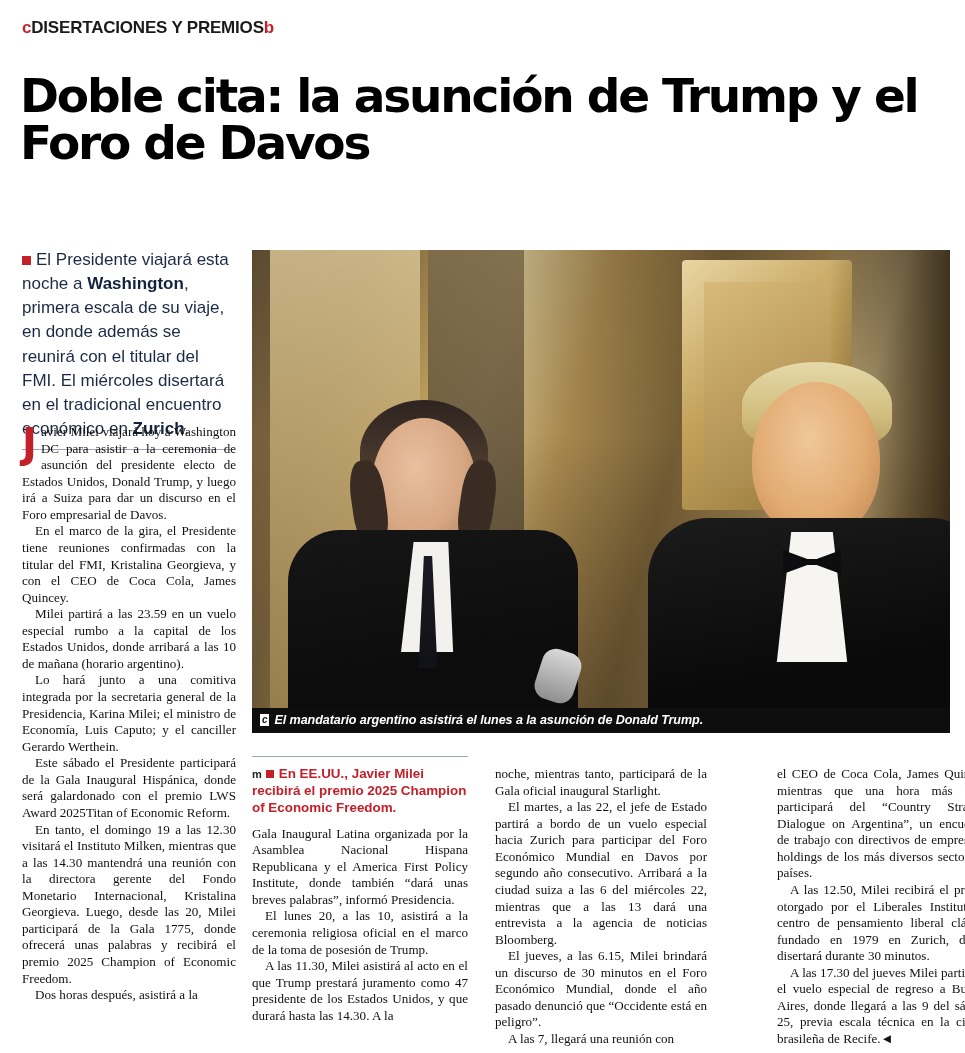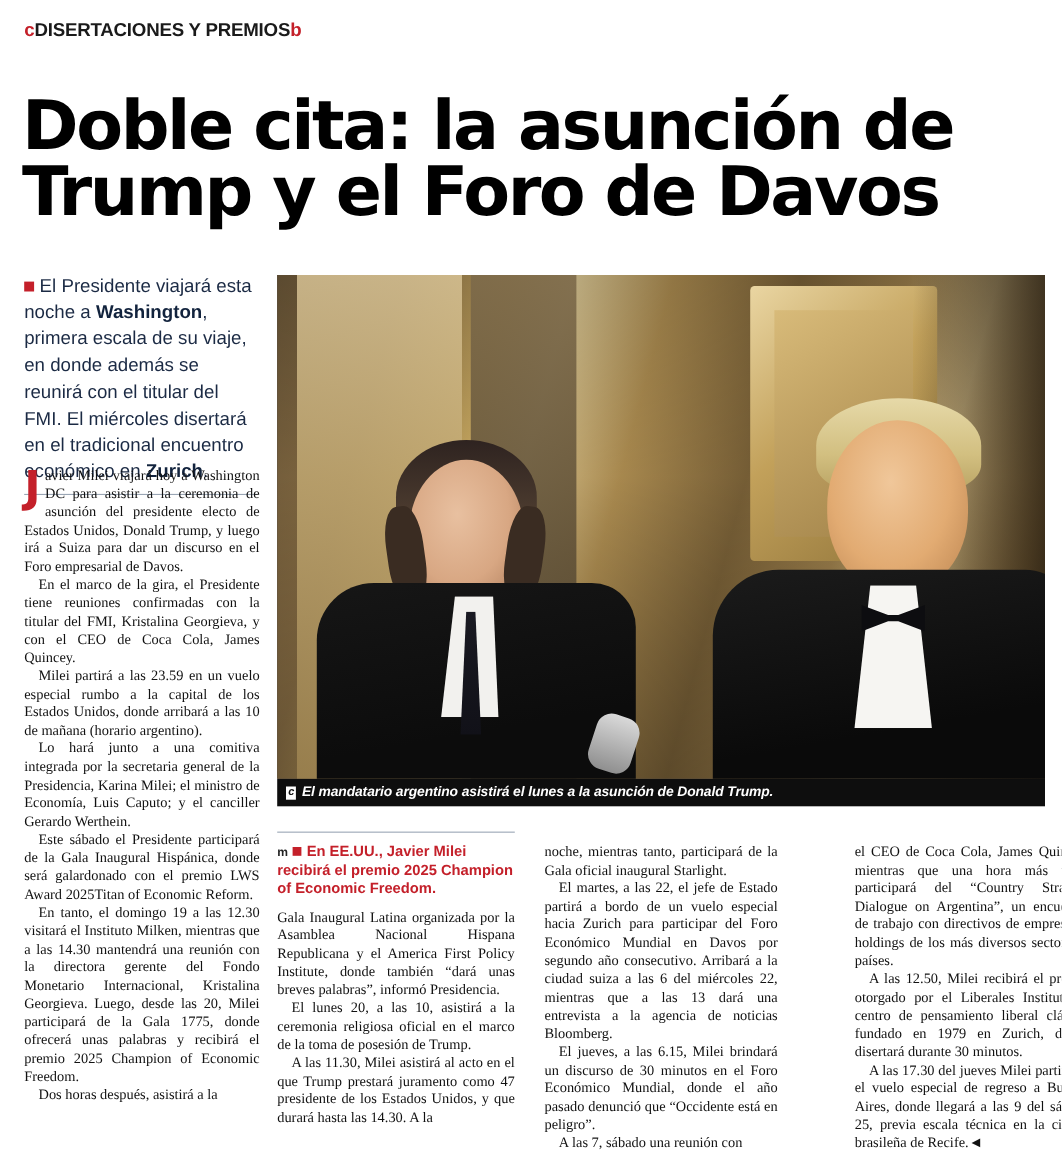--- a/index.html
+++ b/index.html
@@ -43,21 +43,21 @@
   }
 
   
   .headline {
     position: absolute;
     top: 42px;
     left: 20px;
     width: 930px;
     font-family: "DejaVu Sans", sans-serif;
     font-weight: bold;
-    font-size: 62px;
+    font-size: 47px;
     line-height: 0.98;
     letter-spacing: -2.2px;
     color: #000000;
   }
 
   
   .lead-wrap {
     position: absolute;
     top: 248px;
     left: 22px;
@@ -383,21 +383,21 @@
         <p>El lunes 20, a las 10, asistirá a la ceremonia religiosa oficial en el marco de la toma de posesión de Trump.</p>
         <p>A las 11.30, Milei asistirá al acto en el que Trump prestará juramento como 47 presidente de los Estados Unidos, y que durará hasta las 14.30. A la</p>
       </div>
   </div>
 
   <div class="col" id="col3">
     <div id="col3-body">
         <p class="first">noche, mientras tanto, participará de la Gala oficial inaugural Starlight.</p>
         <p>El martes, a las 22, el jefe de Estado partirá a bordo de un vuelo especial hacia Zurich para participar del Foro Económico Mundial en Davos por segundo año consecutivo. Arribará a la ciudad suiza a las 6 del miércoles 22, mientras que a las 13 dará una entrevista a la agencia de noticias Bloomberg.</p>
         <p>El jueves, a las 6.15, Milei brindará un discurso de 30 minutos en el Foro Económico Mundial, donde el año pasado denunció que “Occidente está en peligro”.</p>
-        <p>A las 7, sábado una reunión con</p>
+        <p>A las 7, llegará una reunión con</p>
       </div>
   </div>
 
   <div class="col" id="col4">
     <div id="col4-body">
         <p class="first">el CEO de Coca Cola, James Quincey, mientras que una hora más tarde participará del “Country Strategy Dialogue on Argentina”, un encuentro de trabajo con directivos de empresas y holdings de los más diversos sectores y países.</p>
         <p>A las 12.50, Milei recibirá el premio otorgado por el Liberales Institut, un centro de pensamiento liberal clásico, fundado en 1979 en Zurich, donde disertará durante 30 minutos.</p>
         <p>A las 17.30 del jueves Milei partirá en el vuelo especial de regreso a Buenos Aires, donde llegará a las 9 del sábado 25, previa escala técnica en la ciudad brasileña de Recife.◄</p>
       </div>
   </div>

